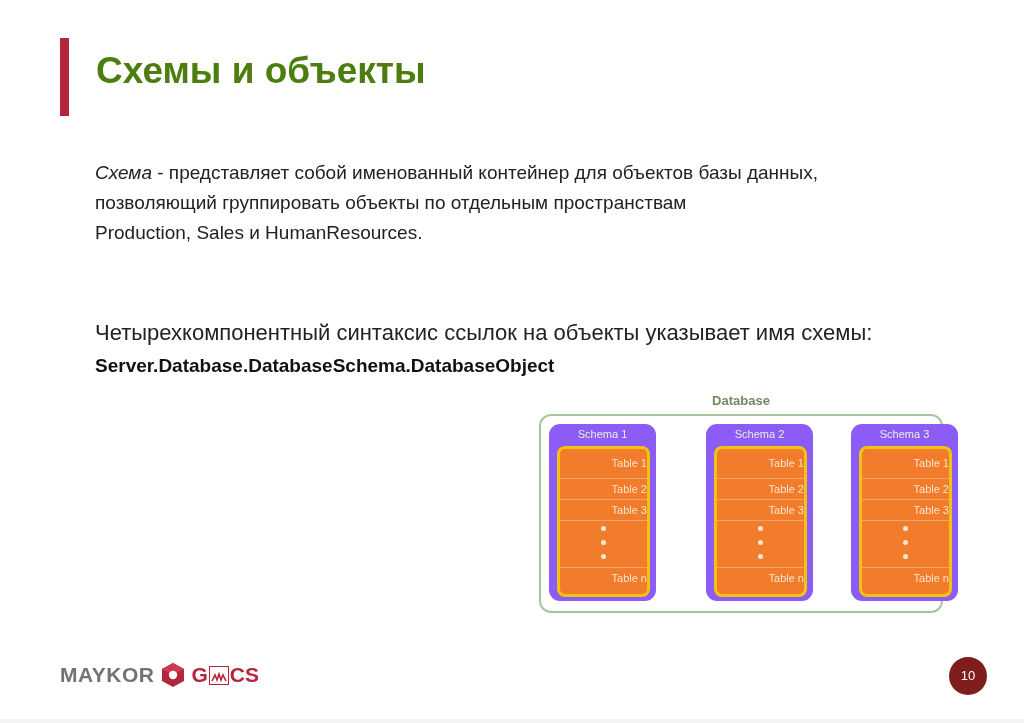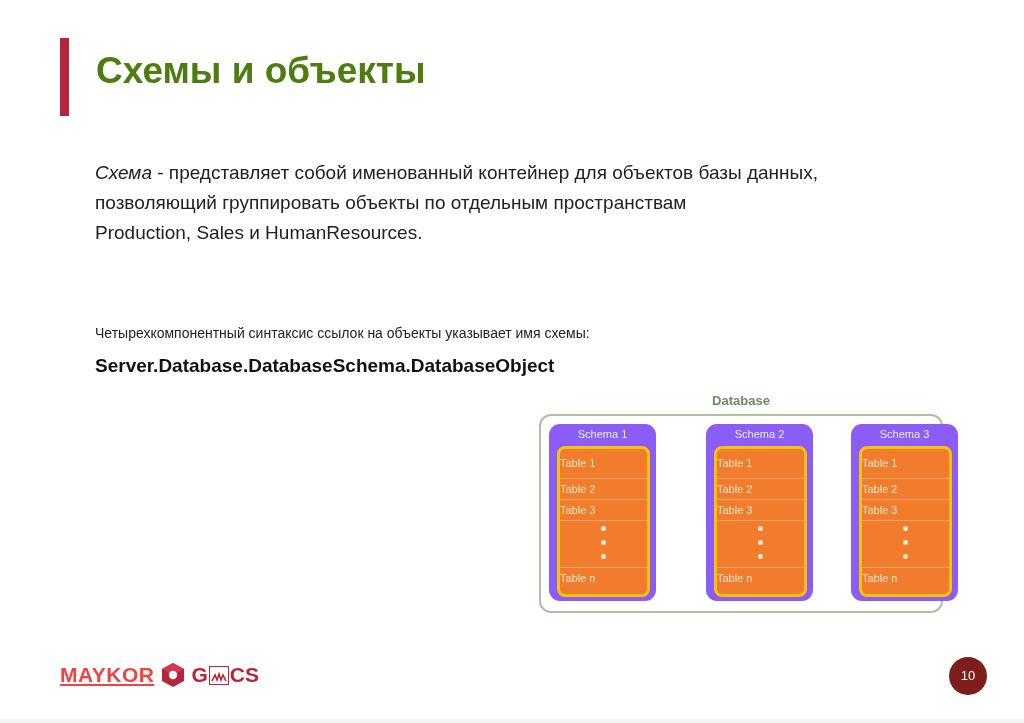--- a/index.html
+++ b/index.html
@@ -20,21 +20,21 @@
     font-weight: bold; font-size: 37px; color: #4d7c0f;
     letter-spacing: 0px;
   }
   .body-text {
     position: absolute; left: 95px; top: 158px; width: 880px;
     font-family: "Liberation Sans", sans-serif;
     font-size: 19px; line-height: 30px; color: #222;
   }
   .body-text p { margin: 0; }
   .body-text em { font-style: italic; }
-  .para2 { position: absolute; left: 95px; top: 318px; font-size: 14px; color: #222; line-height: 30px; }
+  .para2 { position: absolute; left: 95px; top: 318px; font-size: 22px; color: #222; line-height: 30px; }
   .para3 { position: absolute; left: 95px; top: 351px; font-size: 19px; font-weight: bold; color: #111; line-height: 30px; }
 
   
   .diagram { position: absolute; left: 537px; top: 390px; width: 408px; height: 222px; }
   .db-label {
     position: absolute; left: 0; top: 3px; width: 100%; text-align: center;
     font-size: 13px; font-weight: bold; color: #6f8a62;
   }
   .db-box {
     position: absolute; left: 2px; top: 24px; width: 400px; height: 195px;
@@ -46,29 +46,29 @@
   }
   .schema-label {
     position: absolute; left: 0; top: 4px; width: 100%; text-align: center;
     font-size: 11px; color: #e6f2dd;
   }
   .tables {
     position: absolute; left: 8px; top: 22px; width: 87px; height: 145px;
     background: #f07c2c; border: 3px solid #f4c20d; border-radius: 8px;
   }
   .trow {
-    position: absolute; left: 0; width: 100%; text-align: left;
+    position: absolute; left: 0; width: 100%; text-align: right;
     font-size: 11px; color: #fde3cc;
   }
   .tline { position: absolute; left: 0; width: 100%; height: 1px; background: #f5a36a; }
   .dot { position: absolute; left: 41px; width: 5px; height: 5px; border-radius: 50%; background: #fde8d6; }
 
   
   .logo { position: absolute; left: 60px; top: 660px; height: 30px; display: flex; align-items: center; }
-  .logo-maykor { font-weight: bold; font-size: 21px; color: #ef4444; letter-spacing: 0.5px; text-decoration: underline; }
+  .logo-maykor { font-weight: bold; font-size: 21px; color: #737373; letter-spacing: 0.5px; }
   .logo-hex { width: 24px; height: 26px; margin-left: 7px; position: relative; }
   .logo-gms { font-weight: bold; font-size: 21px; color: #b5253b; margin-left: 6px; display: flex; align-items: center; }
   .logo-m { display: inline-block; width: 18px; height: 17px; border: 1px solid #b5253b; margin: 0 1px; position: relative; background: #fff; }
   .page-num {
     position: absolute; left: 949px; top: 657px; width: 38px; height: 38px; border-radius: 50%;
     background: #7f1d1d; color: #fff; font-size: 13px; text-align: center; line-height: 38px;
   }
   .bottom-strip { position: absolute; left: 0; top: 719px; width: 1024px; height: 4px; background: #f4f4f4; }
 </style>
 </head>

